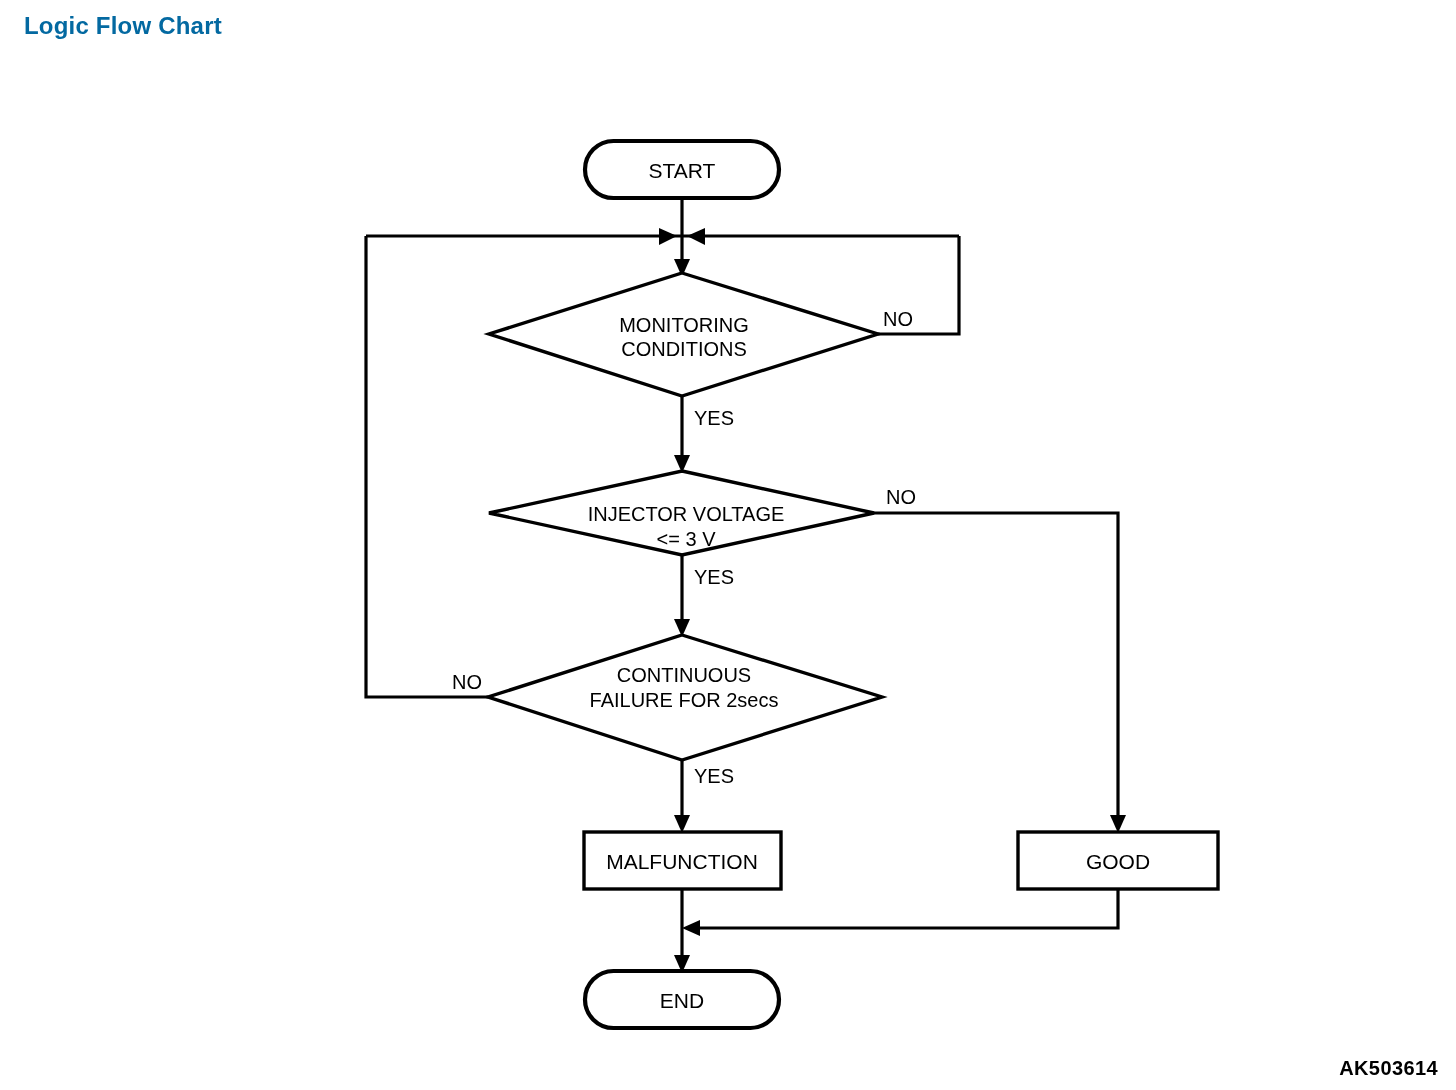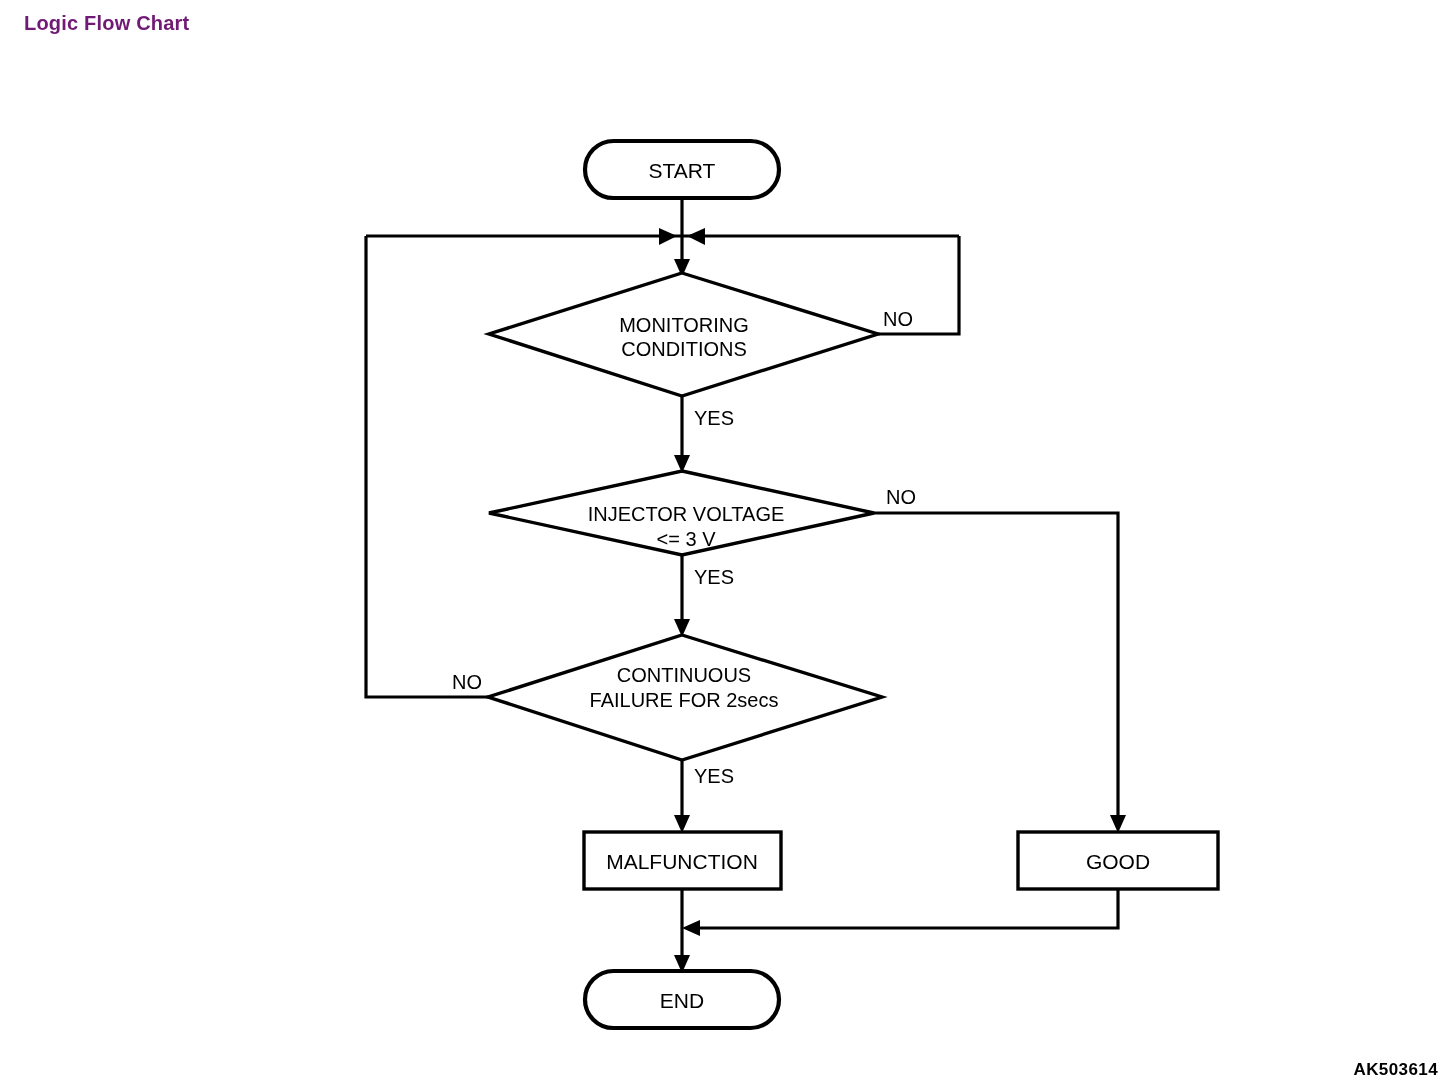--- a/index.html
+++ b/index.html
@@ -12,31 +12,31 @@
     width: 1456px;
     height: 1090px;
     position: relative;
     font-family: "Liberation Sans", sans-serif;
     overflow: hidden;
   }
   #page-title {
     position: absolute;
     left: 24px;
     top: 12px;
-    font-size: 20px;
+    font-size: 24px;
     font-weight: bold;
-    color: #701a75;
+    color: #0369a1;
     letter-spacing: 0.2px;
     white-space: nowrap;
   }
   #figure-code {
     position: absolute;
     right: 18px;
     bottom: 10px;
-    font-size: 17px;
+    font-size: 20px;
     font-weight: bold;
     color: #000000;
     letter-spacing: 0.4px;
     white-space: nowrap;
   }
   #flow-svg {
     position: absolute;
     left: 0;
     top: 0;
     width: 1456px;

